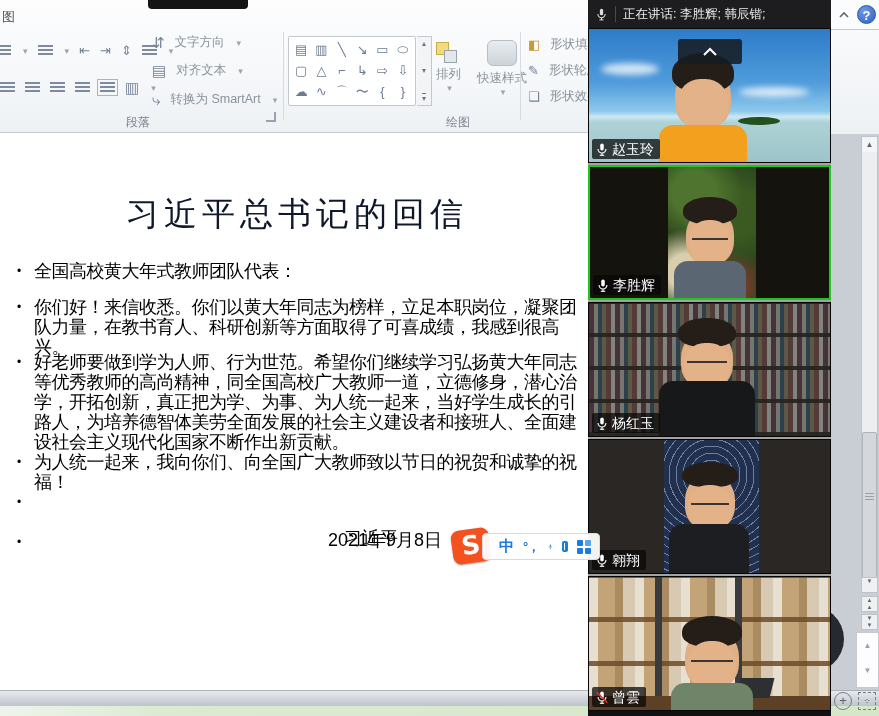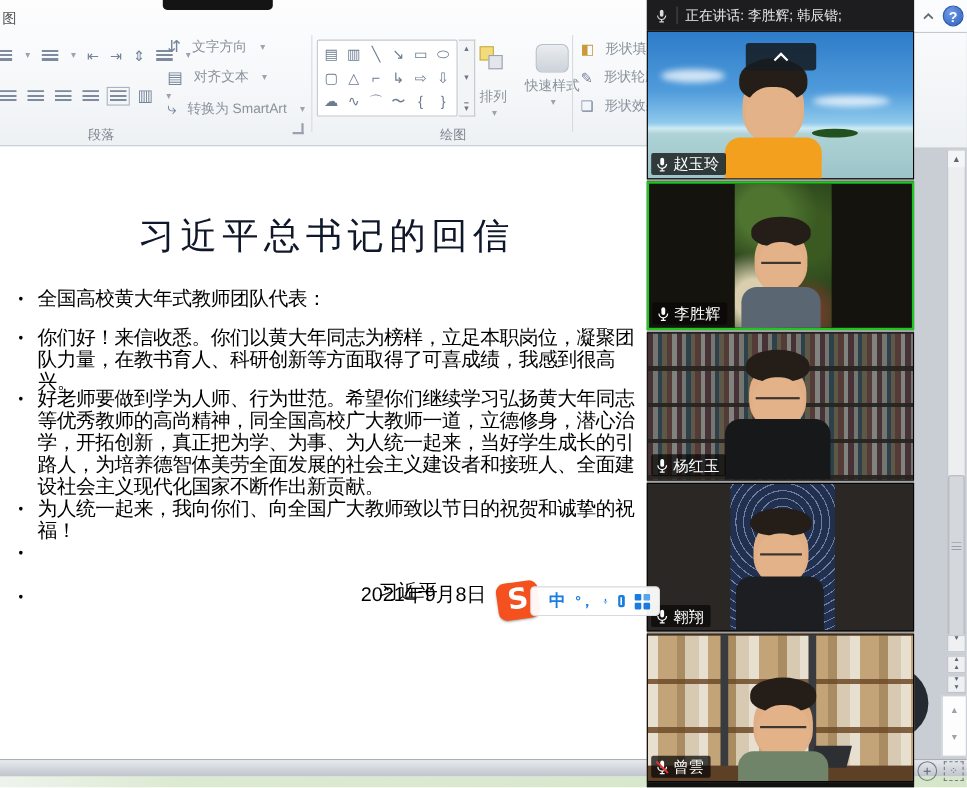--- a/index.html
+++ b/index.html
@@ -7,21 +7,21 @@
     font-family:"Liberation Sans","DejaVu Sans",sans-serif; }
   .abs { position:absolute; }
   #stage { position:relative; width:879px; height:716px; background:#fff; }
 
   
   #ribbon { left:0; top:0; width:879px; height:133px;
     background:linear-gradient(180deg,#fdfdfe 0%,#f6f8fa 55%,#eef1f4 100%);
     border-bottom:1px solid #c3c9d1; z-index:1; }
   .tabtail { left:2px; top:8px; font-size:13px; color:#555; }
   .blackpill { left:148px; top:0; width:100px; height:9px; background:#141414; border-radius:0 0 4px 4px; }
-  .grouplabel { top:114px; font-size:12px; color:#7d8590; text-align:left; }
+  .grouplabel { top:114px; font-size:12px; color:#7d8590; text-align:right; }
   .vdiv { top:32px; width:1px; height:88px; background:#d6dbe1; }
   .icr { display:flex; align-items:center; gap:10px; }
   .gly { color:#74839a; font-size:13px; line-height:1; }
   .bars2 { display:inline-block; width:15px; height:11px;
     background:repeating-linear-gradient(180deg,#7e8b9e 0 2px,transparent 2px 4px); }
   .caret { color:#9aa3ae; font-size:9px; margin-left:2px; }
   .rbtnlbl { font-size:12.5px; color:#8a929c; }
   .gallery { left:288px; top:36px; width:128px; height:70px; background:#fff;
     border:1px solid #c2c8d0; border-radius:2px; padding:2px 2px; display:grid;
     grid-template-columns:repeat(6,1fr); grid-auto-rows:21px; align-items:center; justify-items:center; }
@@ -211,21 +211,21 @@
       <span>▴</span>
       <span>▾</span>
       <span style="border-top:1px solid #6d7886;">▾</span>
     </div>
 
     <div class="abs" style="left:436px; top:42px;">
       <div class="arrangeicon">
           <div class="sq1"></div>
           <div class="sq2"></div>
         </div>
-      <div class="rbtnlbl" style="margin-top:16px;">排列</div>
+      <div class="rbtnlbl" style="margin-top:2px;">排列</div>
       <div class="caret" style="text-align:center;">▾</div>
     </div>
     <div class="abs" style="left:477px; top:40px; text-align:center;">
       <div class="qstyle" style="margin:0 auto;"></div>
       <div class="rbtnlbl" style="margin-top:4px;">快速样式</div>
       <div class="caret">▾</div>
     </div>
     <div class="abs grouplabel" style="left:400px; width:70px;">绘图</div>
 
     <div class="abs vdiv" style="left:520px;"></div>

